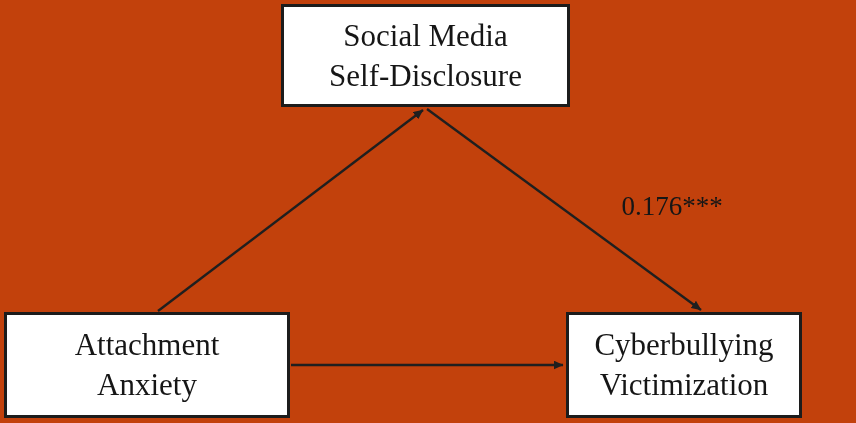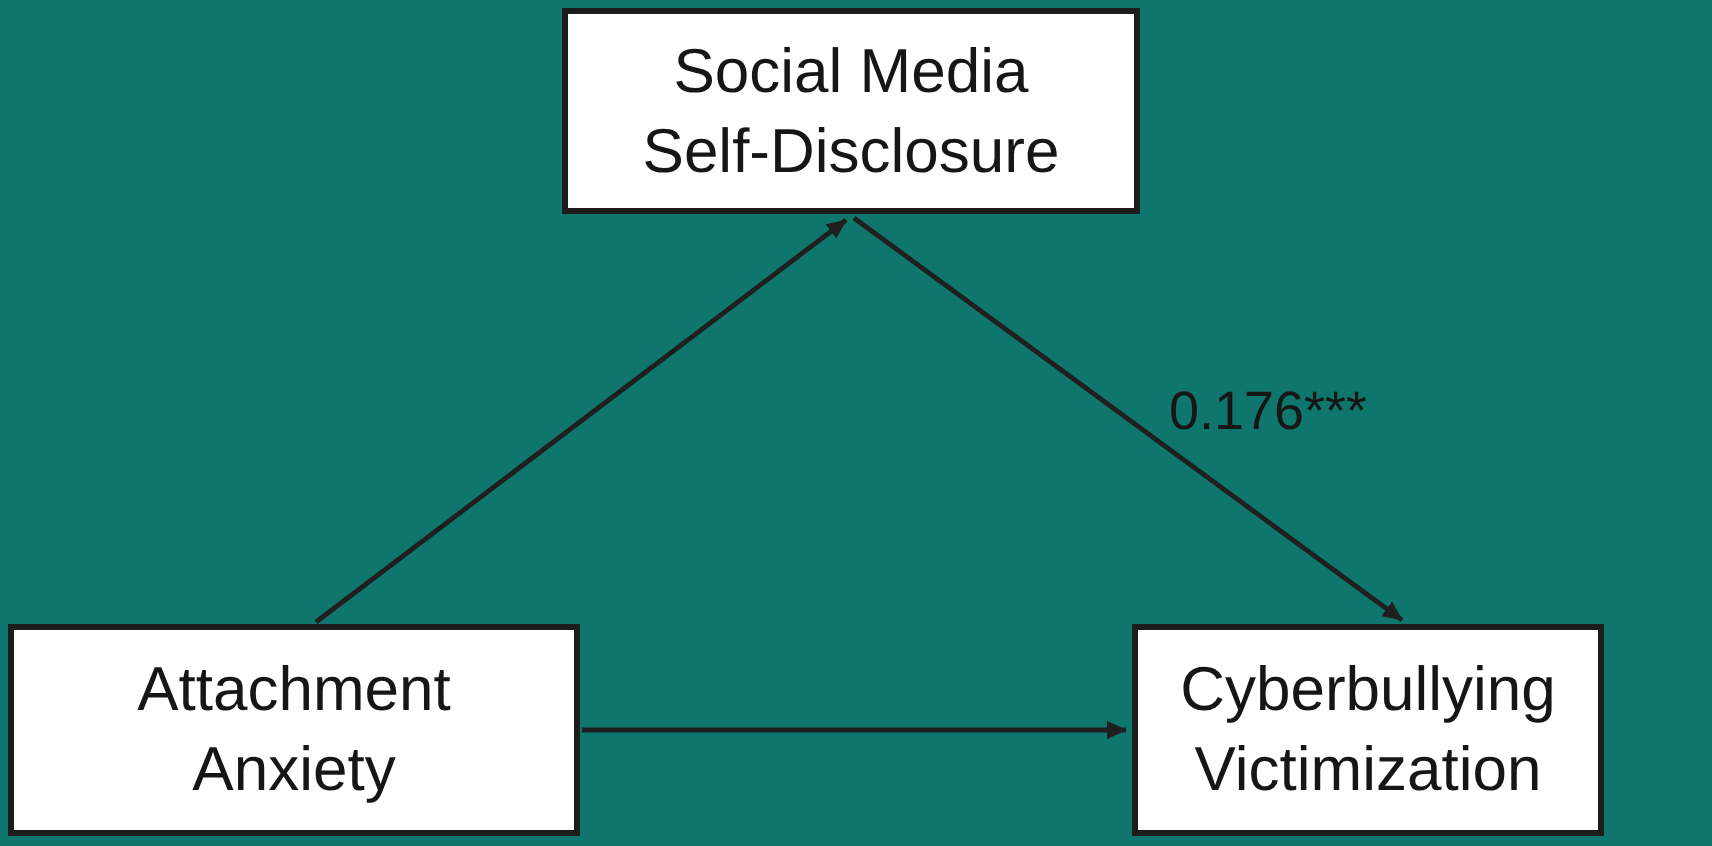--- a/index.html
+++ b/index.html
@@ -4,22 +4,22 @@
 <style>
   html, body {
     margin: 0;
     padding: 0;
     background: #ffffff;
   }
   .canvas {
     position: relative;
     width: 856px;
     height: 423px;
-    background: #0f766e;
-    font-family: Liberation Sans, sans-serif;
+    background: #c2410c;
+    font-family: Liberation Serif, serif;
     color: #161616;
     overflow: hidden;
   }
   .node {
     position: absolute;
     box-sizing: border-box;
     border: 3px solid #1c1c1c;
     background: #ffffff;
     display: flex;
     align-items: center;
@@ -40,21 +40,21 @@
     width: 856px;
     height: 423px;
   }
   .coef {
     position: absolute;
     transform: translate(-50%, -50%);
     font-size: 27px;
     white-space: nowrap;
   }
   .coef-a { left: 250px; top: 203px; }
-  .coef-b { left: 634px; top: 206px; }
+  .coef-b { left: 672px; top: 206px; }
   .coef-c { left: 429px; top: 393px; }
 </style>
 </head>
 <body>
 
 <div class="canvas">
 
   <svg class="arrow-layer" width="856" height="423" viewBox="0 0 856 423" xmlns="http://www.w3.org/2000/svg">
     <defs>
       <marker id="arrowhead" markerWidth="11" markerHeight="9" refX="9.5" refY="4.5" orient="auto" markerUnits="userSpaceOnUse">

